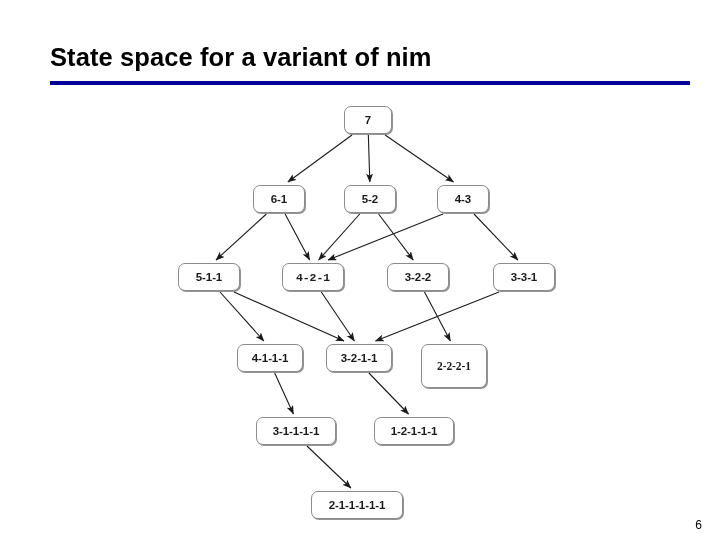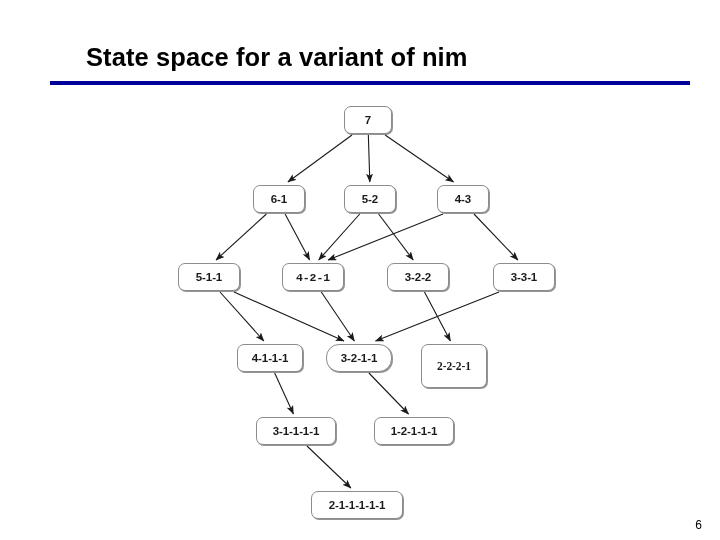--- a/index.html
+++ b/index.html
@@ -32,21 +32,20 @@
     width: 640px;
     height: 42px;
   }
   #slide-title {
     font-size: 25.5px;
     font-weight: bold;
     color: #000000;
     letter-spacing: 0.1px;
     white-space: nowrap;
     line-height: 34px;
-    margin-left: 36px;
   }
   #title-rule {
     position: absolute;
     left: 50px;
     top: 81px;
     width: 640px;
     height: 4px;
     background: #000099;
   }
 
@@ -152,21 +151,21 @@
         </div>
         <div class="node" style="left: 387px; top: 263px; width: 62px; height: 28px;">
           <span>3-2-2</span>
         </div>
         <div class="node" style="left: 493px; top: 263px; width: 62px; height: 28px;">
           <span>3-3-1</span>
         </div>
         <div class="node" style="left: 237px; top: 344px; width: 66px; height: 28px;">
           <span>4-1-1-1</span>
         </div>
-        <div class="node" style="left: 326px; top: 344px; width: 66px; height: 28px; border-radius: 13px;">
+        <div class="node" style="left: 326px; top: 344px; width: 66px; height: 28px;">
           <span>3-2-1-1</span>
         </div>
         <div class="node" style="left: 421px; top: 344px; width: 66px; height: 44px; font-family: Liberation Serif, serif;">
           <span>2-2-2-1</span>
         </div>
         <div class="node" style="left: 256px; top: 417px; width: 80px; height: 28px;">
           <span>3-1-1-1-1</span>
         </div>
         <div class="node" style="left: 374px; top: 417px; width: 80px; height: 28px;">
           <span>1-2-1-1-1</span>

